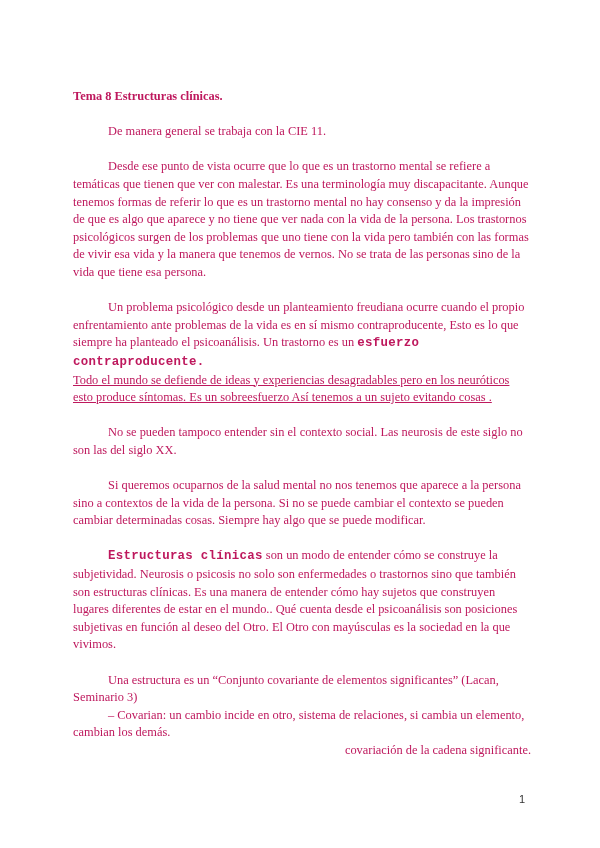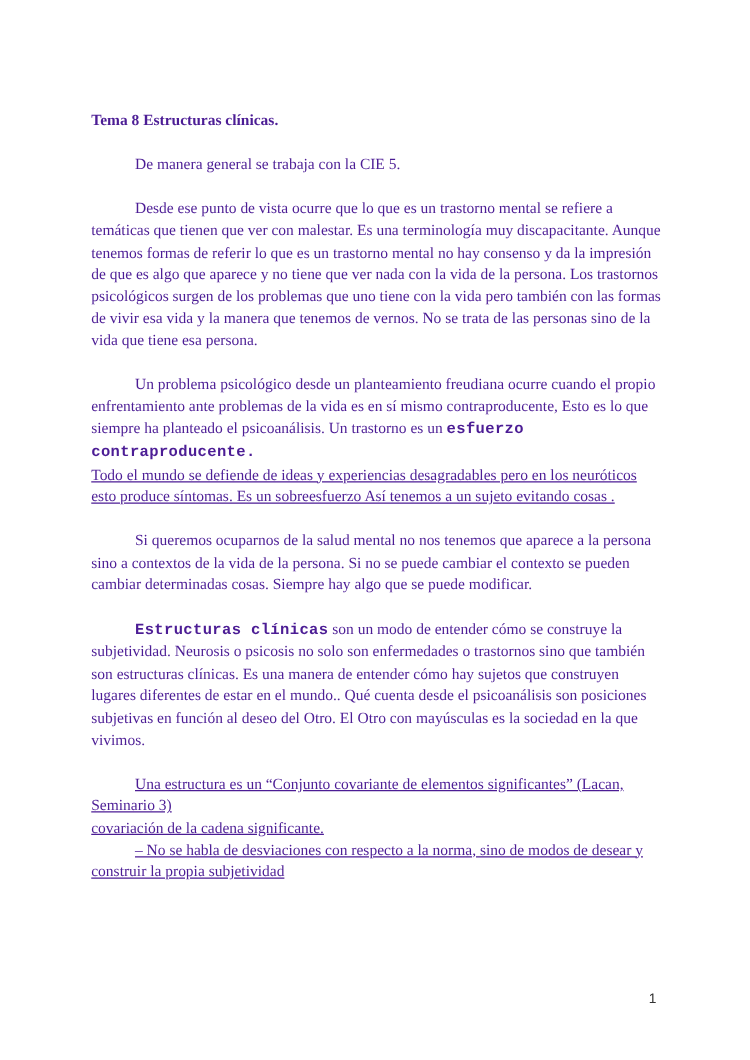--- a/index.html
+++ b/index.html
@@ -1,48 +1,49 @@
 <!DOCTYPE html>
 <html><head>
 <meta charset="utf-8">
 <style>
   html, body { margin: 0; padding: 0; background: #ffffff; }
   body { width: 600px; height: 848px; position: relative; overflow: hidden; }
   .page {
     position: absolute; left: 73px; top: 88px; width: 458px;
     font-family: "Liberation Serif", serif; font-size: 12.4px; line-height: 17.6px;
-    color: #4c1d95;
+    color: #be185d;
   }
   .title { font-weight: bold; margin: 0 0 17.6px 0; }
   p { margin: 0 0 17.6px 0; text-indent: 35px; }
-  p.noindent { text-indent: 0; }
-  p.tight { margin-bottom: 0; text-decoration: underline; }
+  p.noindent { text-indent: 0; text-align: right; }
+  p.tight { margin-bottom: 0; }
   .line { display: block; text-decoration: underline; }
   b { font-weight: bold; letter-spacing: 0.3px; font-family: Liberation Mono, monospace; }
   .pagenum {
     position: absolute; left: 519px; top: 793px;
     font-family: "Liberation Sans", sans-serif; font-size: 11px; color: #333;
   }
 </style>
 </head>
 <body>
 
 <div class="page">
   <div class="title">Tema 8 Estructuras clínicas.</div>
 
-  <p>De manera general se trabaja con la CIE 5.</p>
+  <p>De manera general se trabaja con la CIE 11.</p>
 
   <p>Desde ese punto de vista ocurre que lo que es un trastorno mental se refiere a temáticas que tienen que ver con malestar. Es una terminología muy discapacitante. Aunque tenemos formas de referir lo que es un trastorno mental no hay consenso y da la impresión de que es algo que aparece y no tiene que ver nada con la vida de la persona. Los trastornos psicológicos surgen de los problemas que uno tiene con la vida pero también con las formas de vivir esa vida y la manera que tenemos de vernos. No se trata de las personas sino de la vida que tiene esa persona.</p>
 
   <p><span>Un problema psicológico desde un planteamiento freudiana ocurre cuando el propio enfrentamiento ante problemas de la vida es en sí mismo contraproducente,  Esto es lo que siempre ha planteado el psicoanálisis. Un trastorno es un </span><b>esfuerzo contraproducente.</b><span class="line" style="text-indent:0">Todo el mundo se defiende de ideas y experiencias desagradables pero en los neuróticos esto produce síntomas. Es un sobreesfuerzo Así tenemos a un sujeto evitando cosas .</span></p>
 
+  <p>No se pueden tampoco entender sin el contexto social. Las neurosis de este siglo no son las del siglo XX.</p>
 
   <p>Si queremos ocuparnos de la salud mental no nos tenemos que aparece a la persona sino a contextos de la vida de la persona. Si no se puede cambiar el contexto se pueden cambiar determinadas cosas. Siempre hay algo que se puede modificar.</p>
 
 
   <p><b>Estructuras clínicas</b><span> son un modo de entender cómo se construye la subjetividad. Neurosis o psicosis no solo son enfermedades o trastornos sino que también son estructuras clínicas.  Es una manera de entender cómo hay sujetos que construyen lugares diferentes de estar en el mundo.. Qué cuenta desde el psicoanálisis son posiciones subjetivas en función al deseo del Otro. El Otro con mayúsculas es la sociedad en la que vivimos.</span></p>
 
   <p class="tight">Una estructura es  un “Conjunto covariante de elementos significantes” (Lacan, Seminario 3)</p>
+  <p class="tight">– Covarian: un cambio incide en otro, sistema de relaciones, si cambia un elemento, cambian los demás.</p>
   <p class="tight noindent">covariación de la cadena significante.</p>
-  <p class="tight">– No se habla de desviaciones con respecto a la norma, sino de modos de desear y construir la propia subjetividad</p>
 </div>
 
 <div class="pagenum">1</div>
 
 </body></html>

